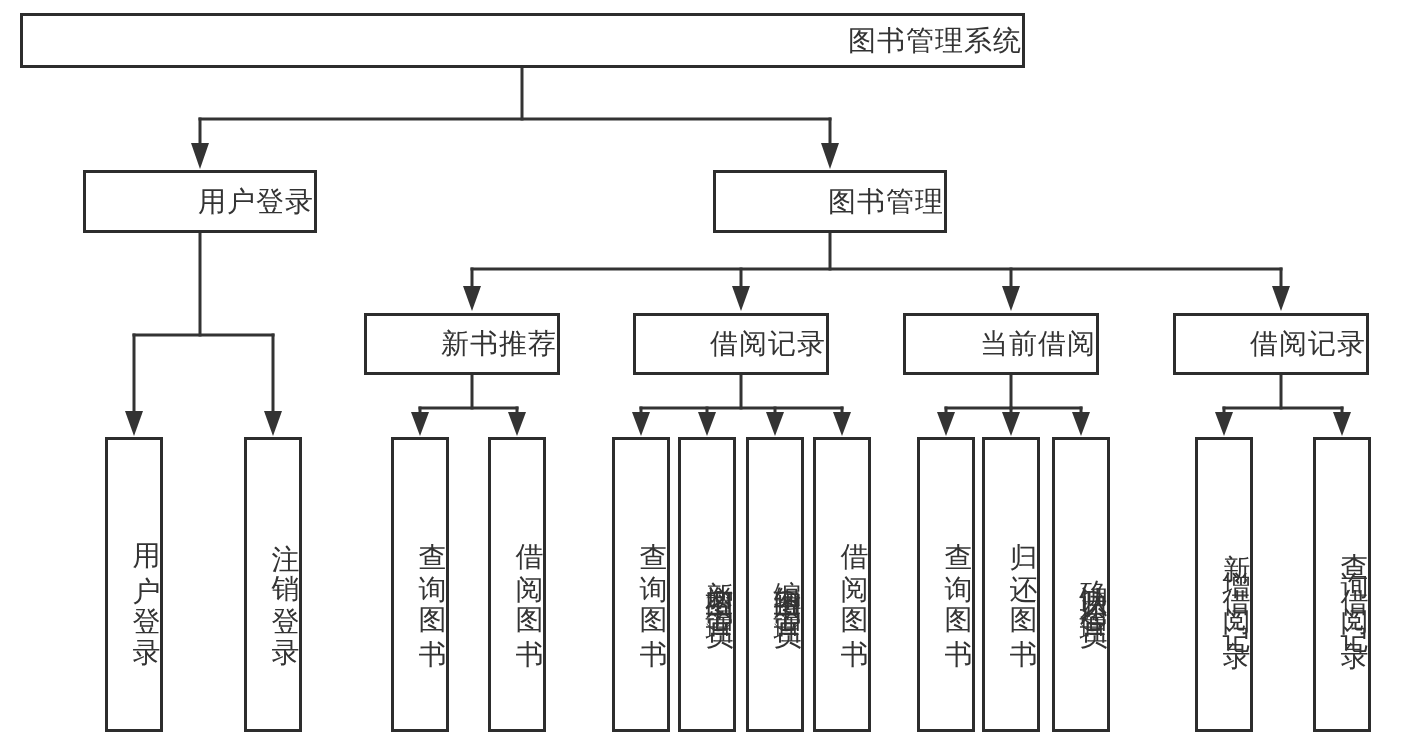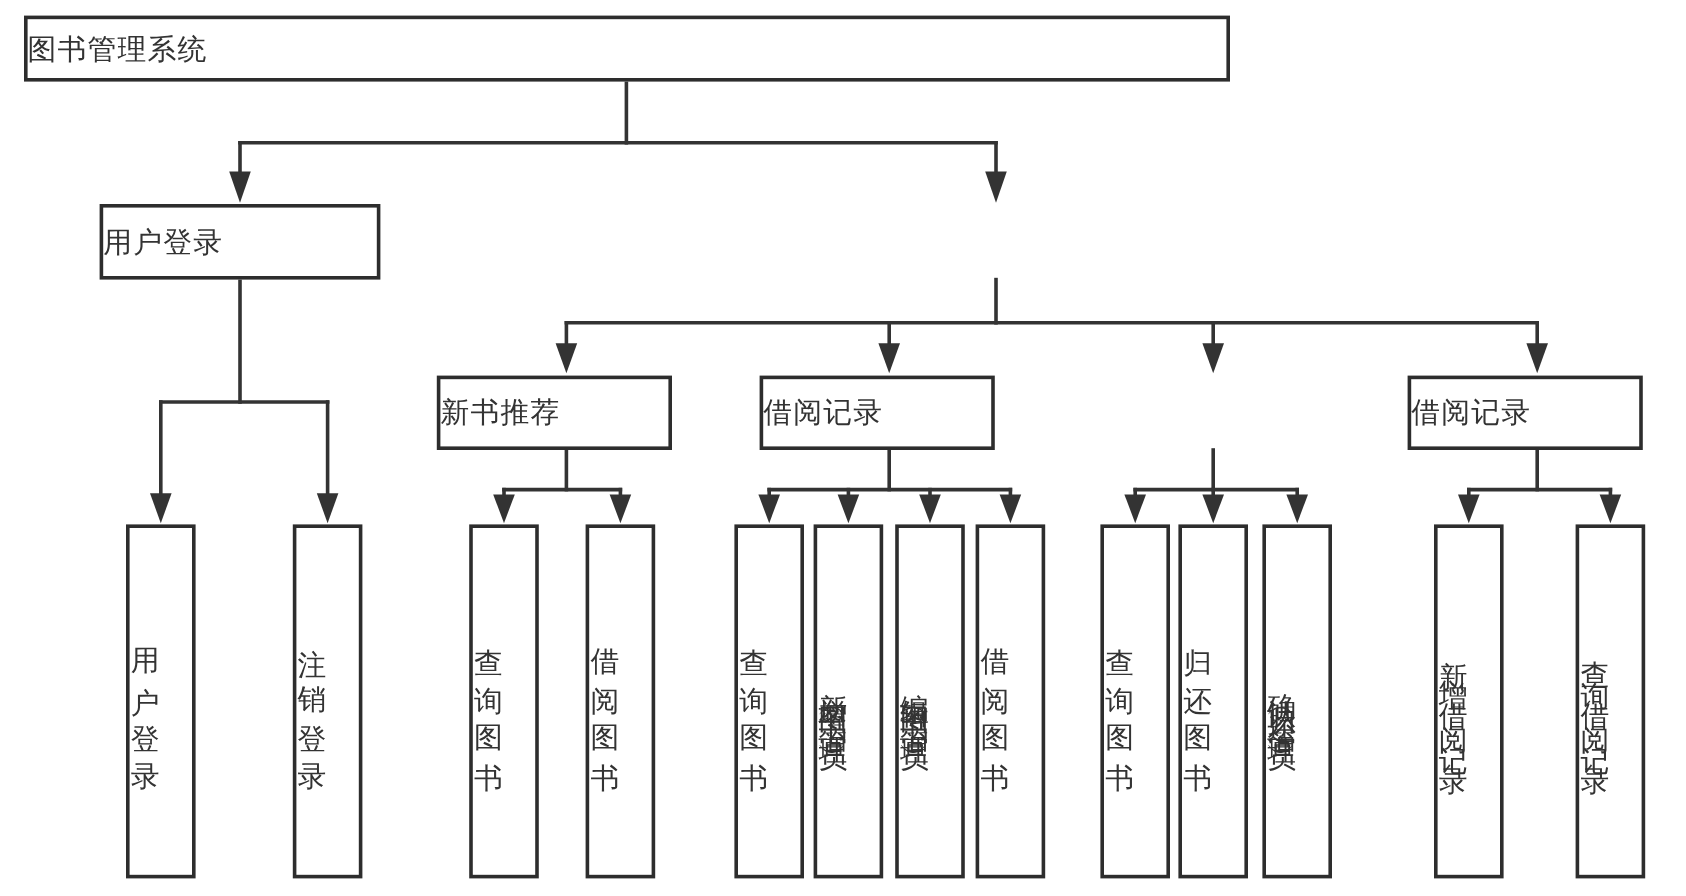--- a/index.html
+++ b/index.html
@@ -12,23 +12,23 @@
   }
   #stage { position: absolute; inset: 0; width: 1405px; height: 747px; }
   #wires { position: absolute; left: 0; top: 0; z-index: 1; }
   .node {
     position: absolute;
     background: #ffffff;
     border: 3px solid #2d2d2d;
     box-sizing: border-box;
     display: flex;
     align-items: center;
-    justify-content: flex-start;
+    justify-content: flex-end;
     color: #333333;
-    font-size: 24px;
+    font-size: 28px;
     letter-spacing: 1px;
     z-index: 2;
   }
   
   .n-root { left: 20px;  top: 13px;  width: 1005px; height: 55px; }
   
   .n-l2a  { left: 83px;  top: 170px; width: 234px;  height: 63px; }
   .n-l2b  { left: 713px; top: 170px; width: 234px;  height: 63px; }
   
   .n-l3   { top: 313px; width: 196px; height: 62px; }
@@ -139,27 +139,33 @@
     </g>
   </svg>
 
   <div class="node n-root">
     <span>图书管理系统</span>
   </div>
 
   <div class="node n-l2a">
     <span>用户登录</span>
   </div>
+  <div class="node n-l2b">
+    <span>图书管理</span>
+  </div>
 
   <div class="node n-l3 n-l3a">
     <span>新书推荐</span>
   </div>
   <div class="node n-l3 n-l3b">
     <span>借阅记录</span>
   </div>
+  <div class="node n-l3 n-l3c">
+    <span>当前借阅</span>
+  </div>
   <div class="node n-l3 n-l3d">
     <span>借阅记录</span>
   </div>
 
   <div class="node leaf lf1">
     <span class="vtext" style="letter-spacing: 32px;">用户登录</span>
   </div>
   <div class="node leaf lf2">
     <span class="vtext" style="letter-spacing: 32px;">注销登录</span>
   </div>

